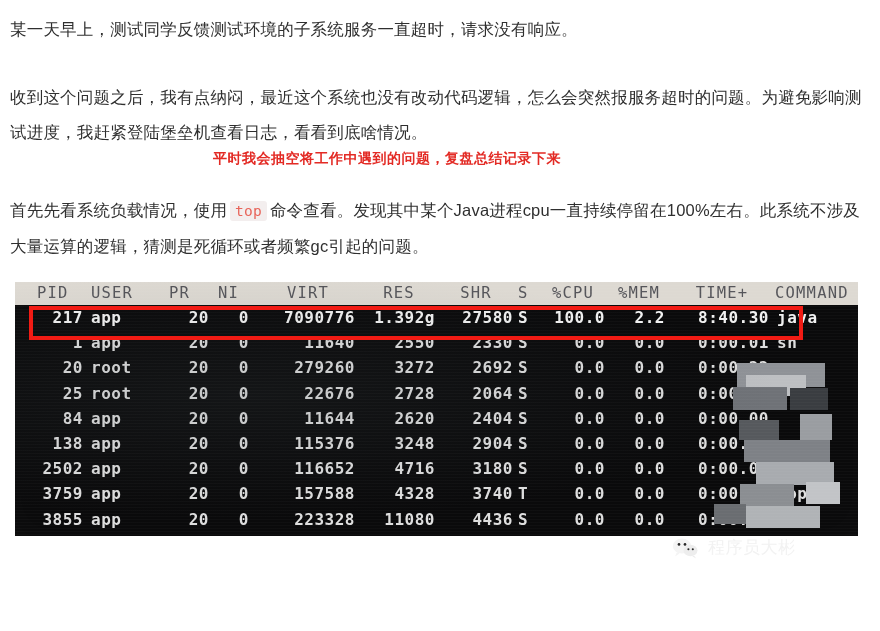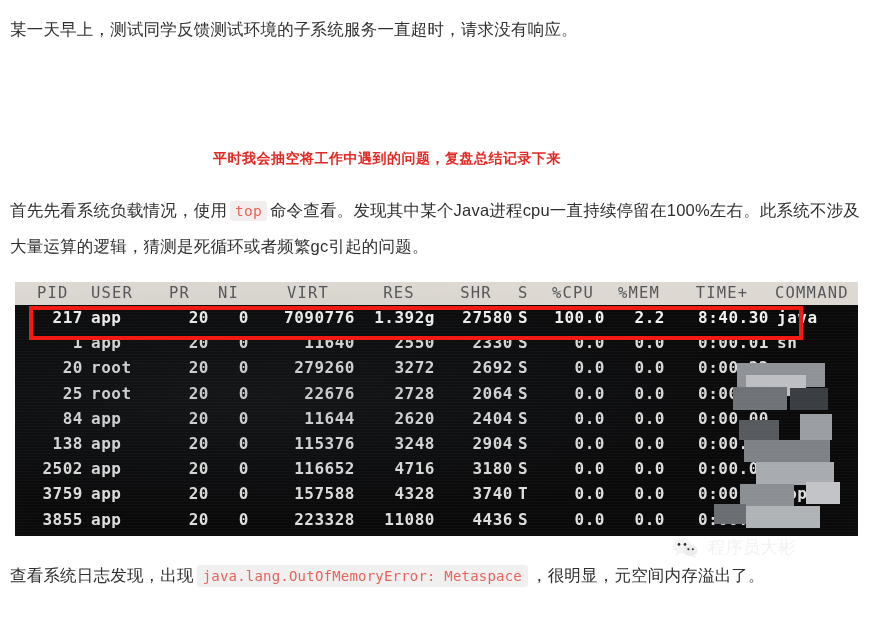--- a/index.html
+++ b/index.html
@@ -231,20 +231,23 @@
 </style>
 </head>
 <body>
 
 <div class="page">
 
   <div class="para wrap" id="p1">
     <span>某一天早上，测试同学反馈测试环境的子系统服务一直超时，请求没有响应。</span>
   </div>
 
+  <div class="para wrap" id="p2">
+    <span>收到这个问题之后，我有点纳闷，最近这个系统也没有改动代码逻辑，怎么会突然报服务超时的问题。为避免影响测试进度，我赶紧登陆堡垒机查看日志，看看到底啥情况。</span>
+  </div>
 
   <div class="headline">
     <span>平时我会抽空将工作中遇到的问题，复盘总结记录下来</span>
   </div>
 
   <div class="para wrap" id="p3">
     <span>首先先看系统负载情况，使用</span><code class="chip">top</code><span>命令查看。发现其中某个Java进程cpu一直持续停留在100%左右。此系统不涉及大量运算的逻辑，猜测是死循环或者频繁gc引起的问题。</span>
   </div>
 
   <div class="terminal">
@@ -432,17 +435,14 @@
         <circle cx="13" cy="7.4" r="1.35" fill="#2a2a2a"></circle>
         <ellipse cx="18.5" cy="13.5" rx="7" ry="5.8" fill="#ededed"></ellipse>
         <path d="M22 18.4 L24.2 21.6 L20.4 19.6 Z" fill="#ededed"></path>
         <circle cx="16.4" cy="12.2" r="1.05" fill="#2a2a2a"></circle>
         <circle cx="20.8" cy="12.2" r="1.05" fill="#2a2a2a"></circle>
       </svg>
     </span>
     <span class="wm-text">程序员大彬</span>
   </div>
 
-  <div class="para wrap" id="p4">
-    <span>查看系统日志发现，出现</span><code class="chip long">java.lang.OutOfMemoryError: Metaspace</code><span>，很明显，元空间内存溢出了。</span>
-  </div>
 
 </div>
 
 </body></html>

